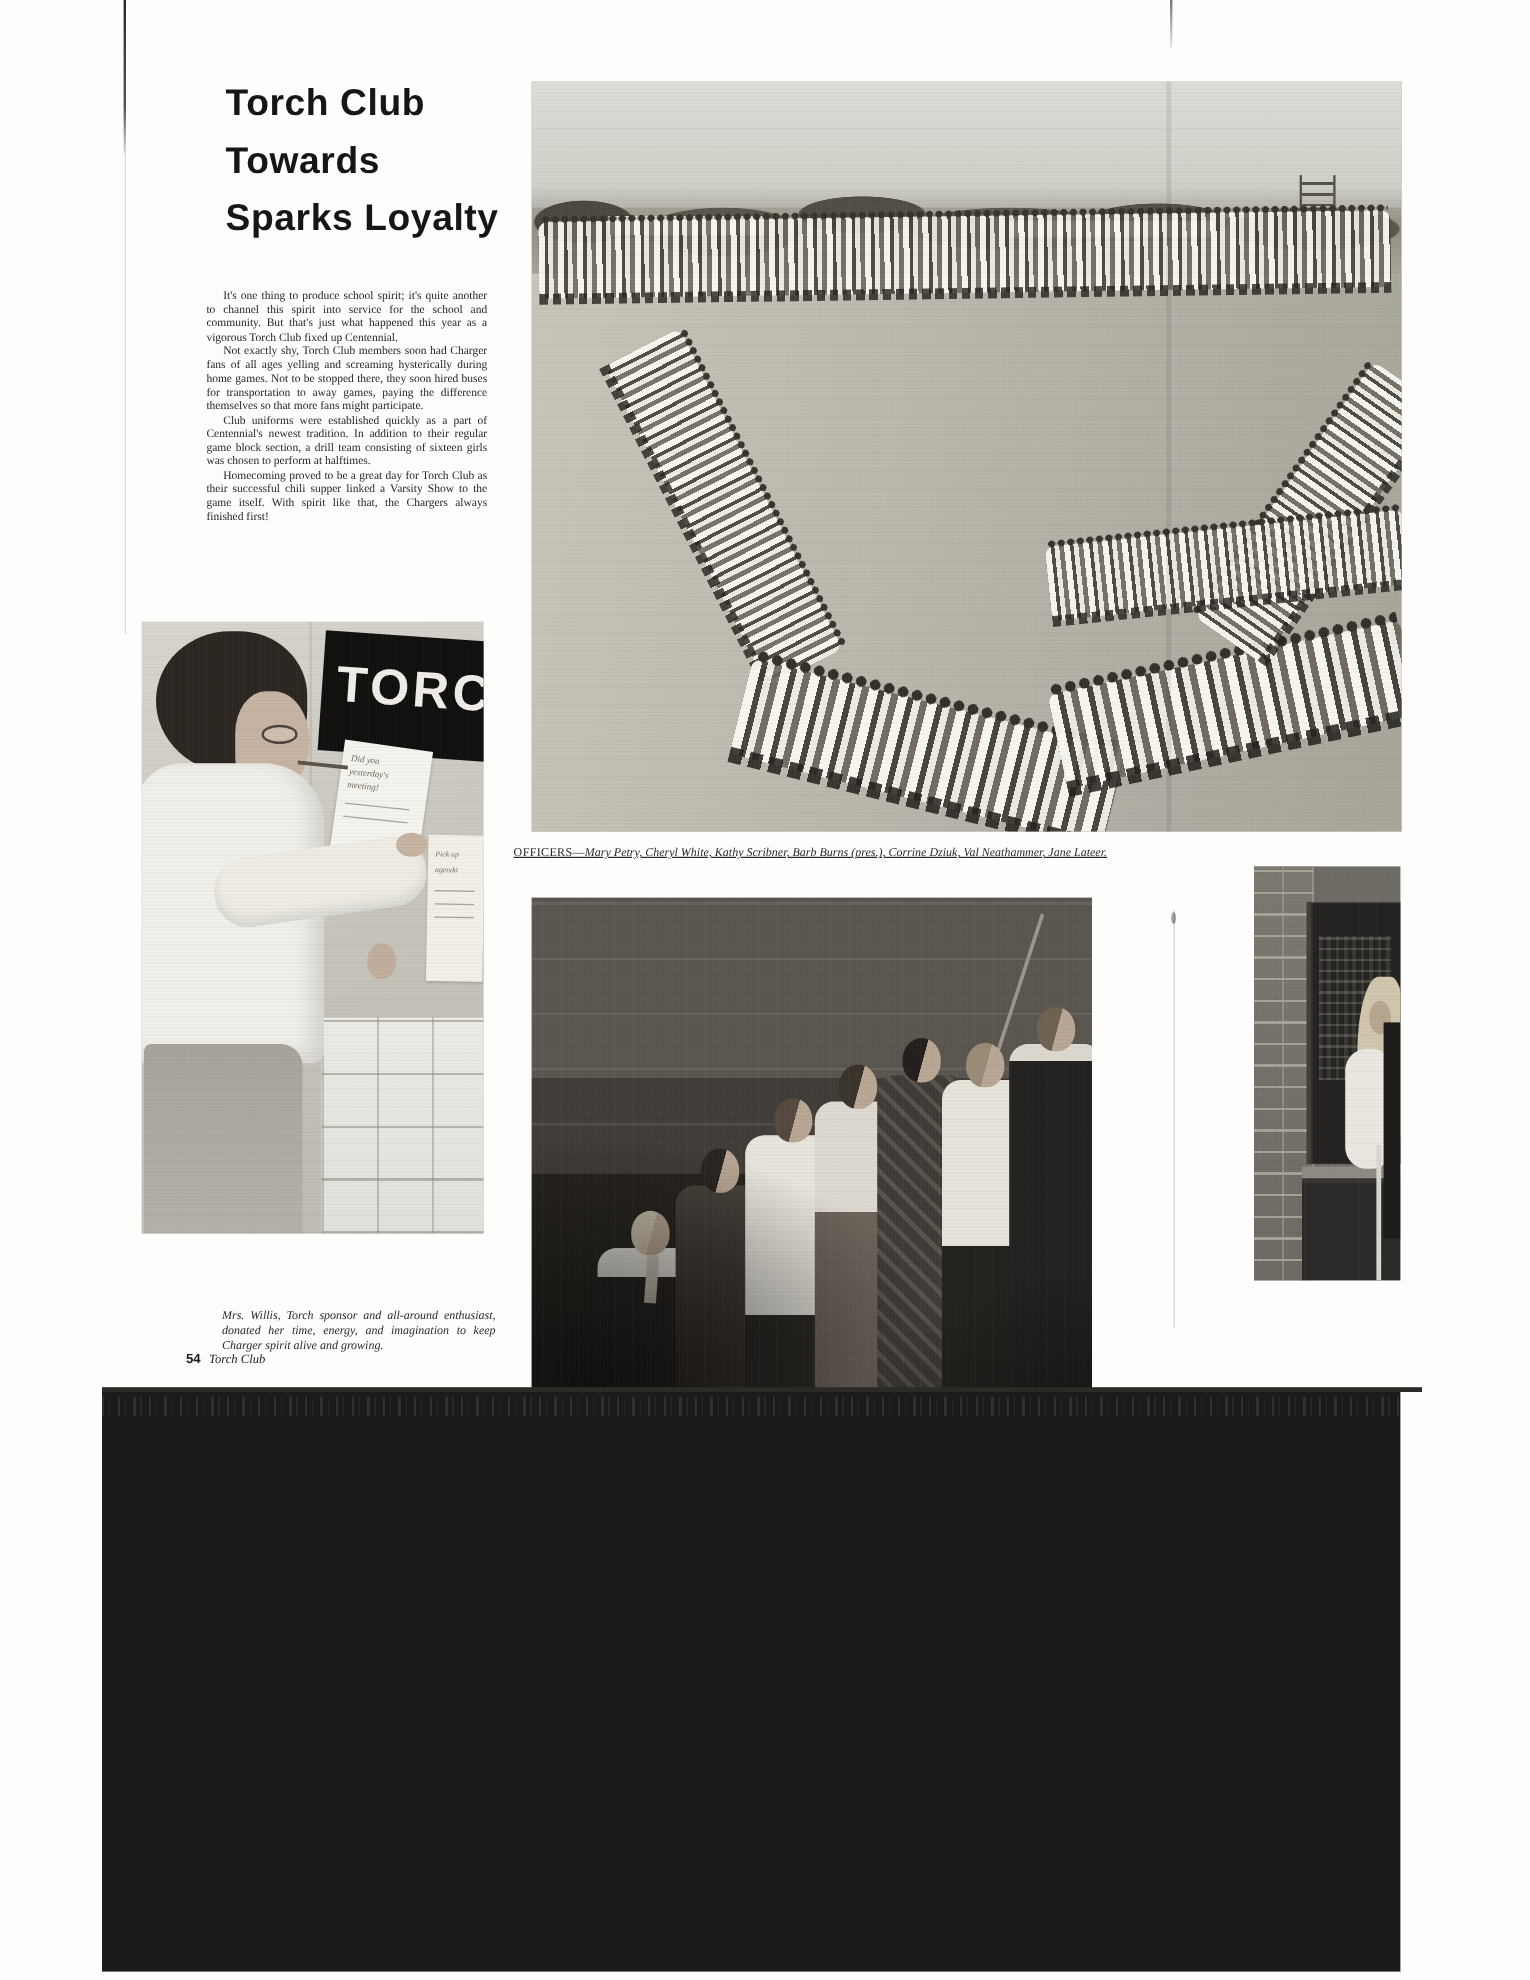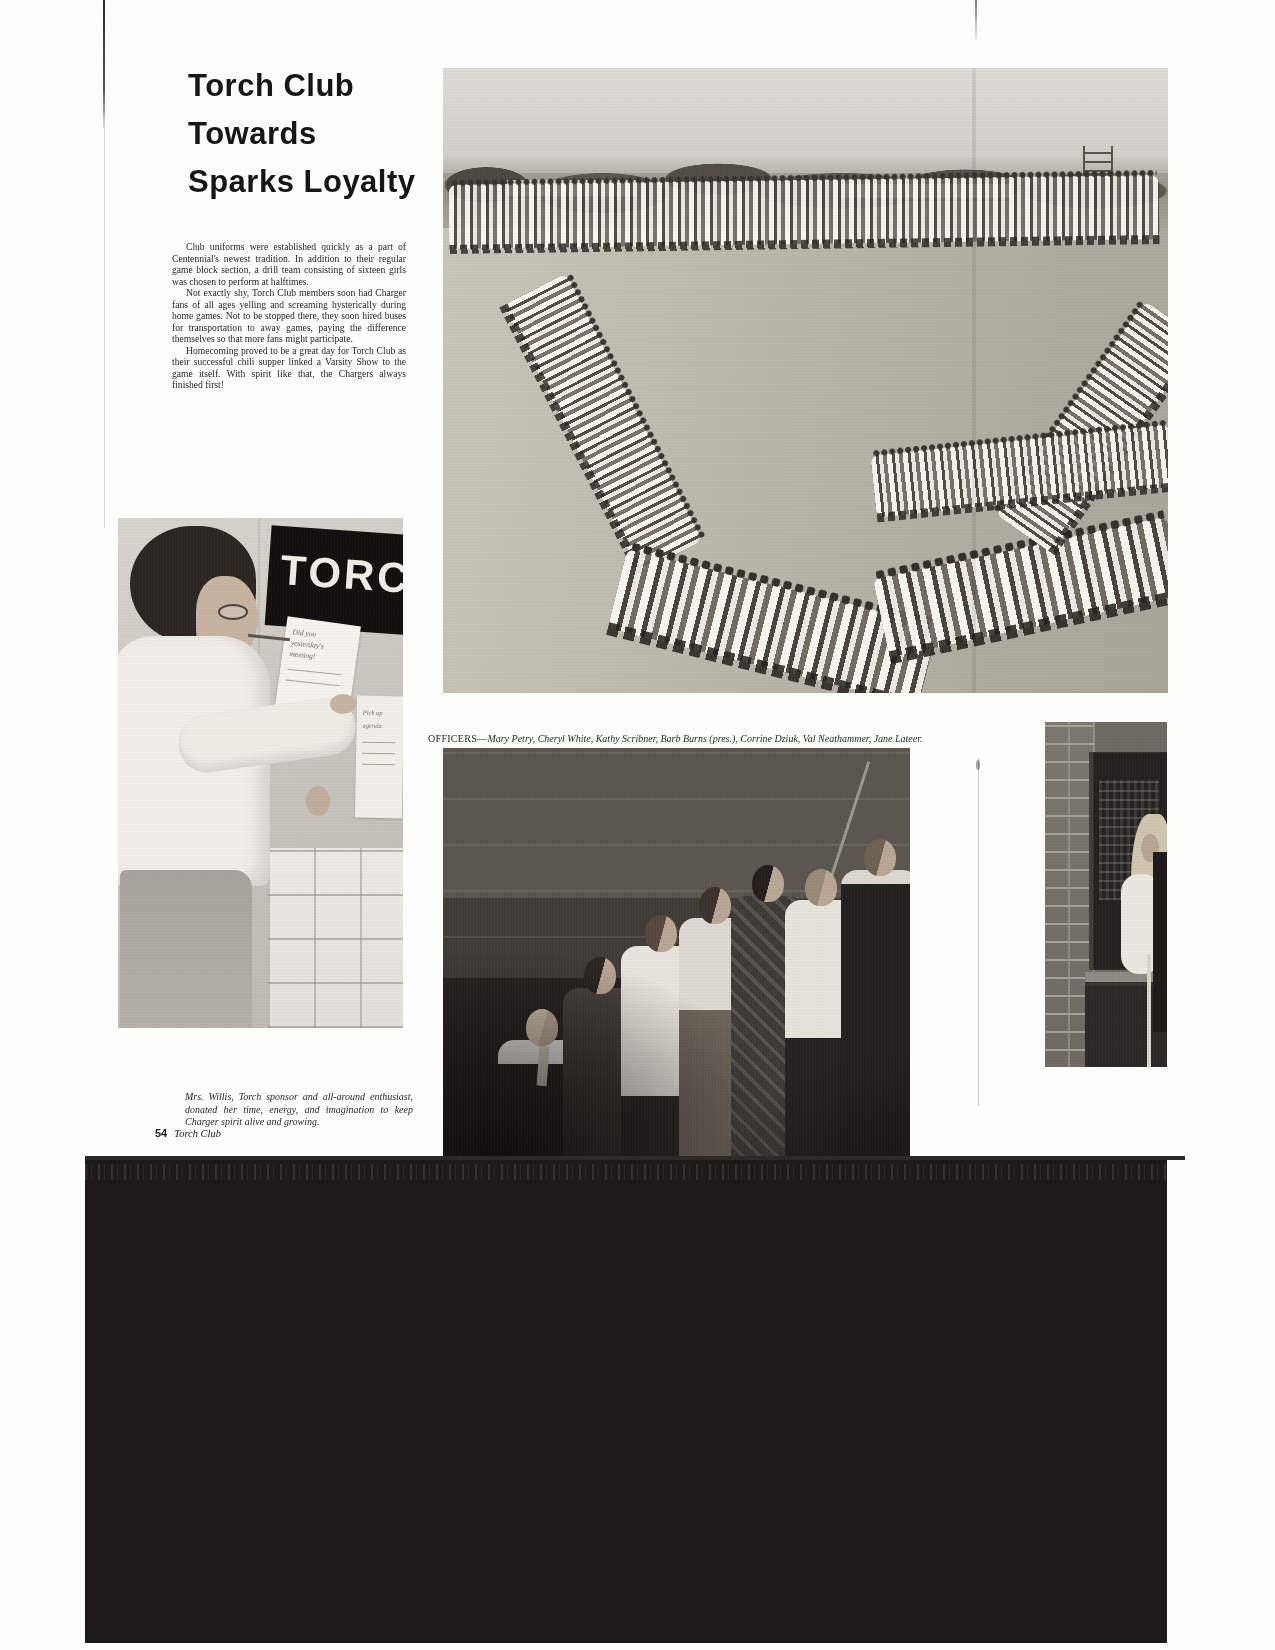--- a/index.html
+++ b/index.html
@@ -20,21 +20,21 @@
             font-weight:bold;font-size:31px;line-height:48px;letter-spacing:.5px;color:#161616;}
   .headline div{white-space:nowrap;}
 
   
   .article{left:172px;top:241px;width:234px;font-size:9.6px;line-height:11.5px;
            text-align:justify;color:#262626;}
   .article p{margin:0;text-indent:14px;}
 
   
   .cap{font-size:10px;line-height:12.5px;color:#2a2a2a;}
-  .officers-cap{left:428px;top:733px;width:502px;text-align:justify;}
+  .officers-cap{left:428px;top:705px;width:502px;text-align:justify;text-decoration:underline;}
   .cap-label{font-style:normal;letter-spacing:.3px;}
   .cap-names{font-style:italic;}
   .willis-cap{left:185px;top:1091px;width:228px;font-style:italic;text-align:justify;}
   .footer{left:155px;top:1127px;font-size:10.5px;}
   .footer .pg{font-family:"Liberation Sans",sans-serif;font-weight:bold;font-style:normal;font-size:11px;}
   .footer .sec{font-style:italic;margin-left:7px;}
 
   
   .photo{overflow:hidden;}
   .grain{left:0;top:0;right:0;bottom:0;pointer-events:none;opacity:.5;background:
@@ -173,22 +173,23 @@
   <div class="abs crease-mid"></div>
   <div class="abs crease-dot"></div>
 
   <div class="abs headline">
     <div>Torch Club</div>
     <div>Towards</div>
     <div>Sparks Loyalty</div>
   </div>
 
   <div class="abs article">
+    <p>It's one thing to produce school spirit; it's quite another to channel this spirit into service for the school and community. But that's just what happened this year as a vigorous Torch Club fixed up Centennial.</p>
+    <p>Not exactly shy, Torch Club members soon had Charger fans of all ages yelling and screaming hysterically during home games. Not to be stopped there, they soon hired buses for transportation to away games, paying the difference themselves so that more fans might participate.</p>
     <p>Club uniforms were established quickly as a part of Centennial's newest tradition. In addition to their regular game block section, a drill team consisting of sixteen girls was chosen to perform at halftimes.</p>
-    <p>Not exactly shy, Torch Club members soon had Charger fans of all ages yelling and screaming hysterically during home games. Not to be stopped there, they soon hired buses for transportation to away games, paying the difference themselves so that more fans might participate.</p>
     <p>Homecoming proved to be a great day for Torch Club as their successful chili supper linked a Varsity Show to the game itself. With spirit like that, the Chargers always finished first!</p>
   </div>
 
   <div class="abs photo field-photo">
     <div class="abs fp-sky"></div>
     <div class="abs fp-trees"></div>
     <div class="abs fp-bldg1"></div>
     <div class="abs fp-bldg2"></div>
     <div class="abs fp-field"></div>
     <div class="abs fp-ladder"></div>

